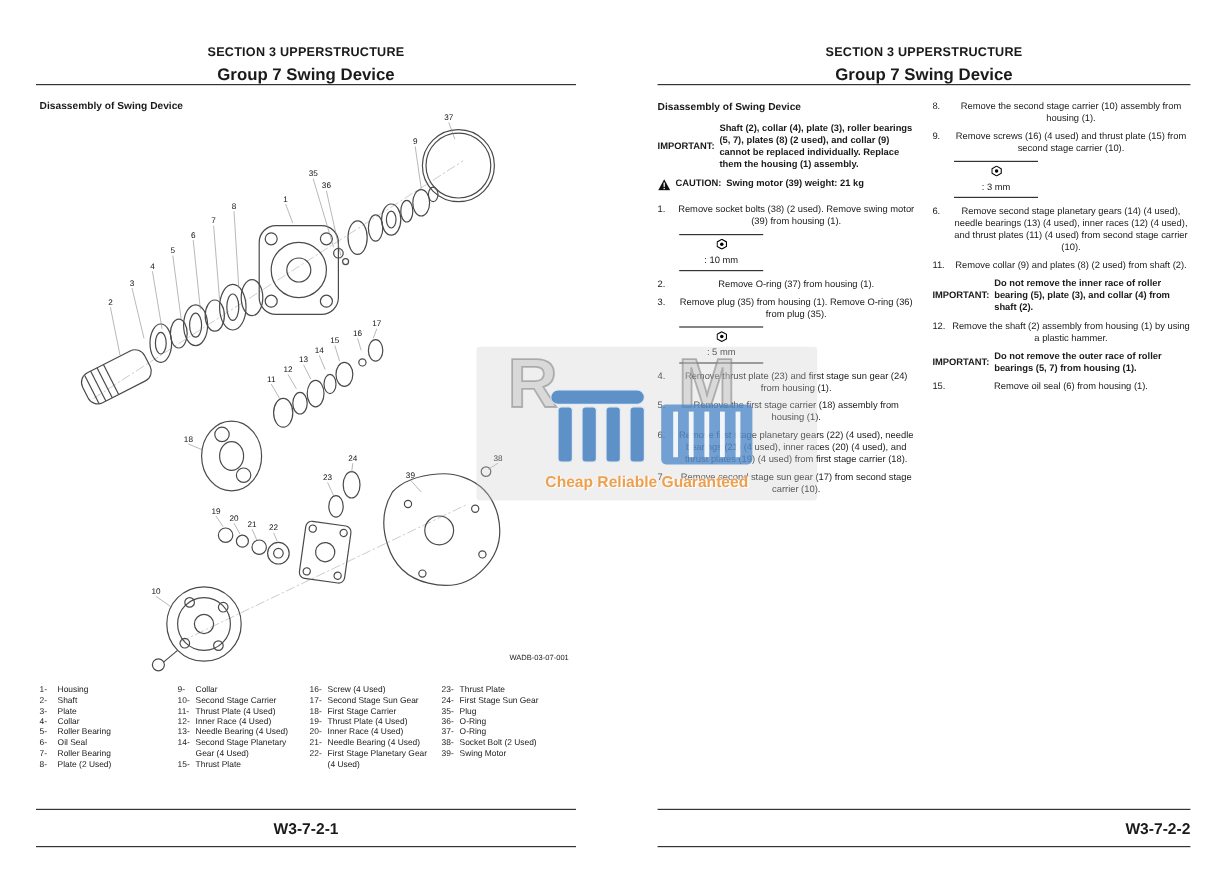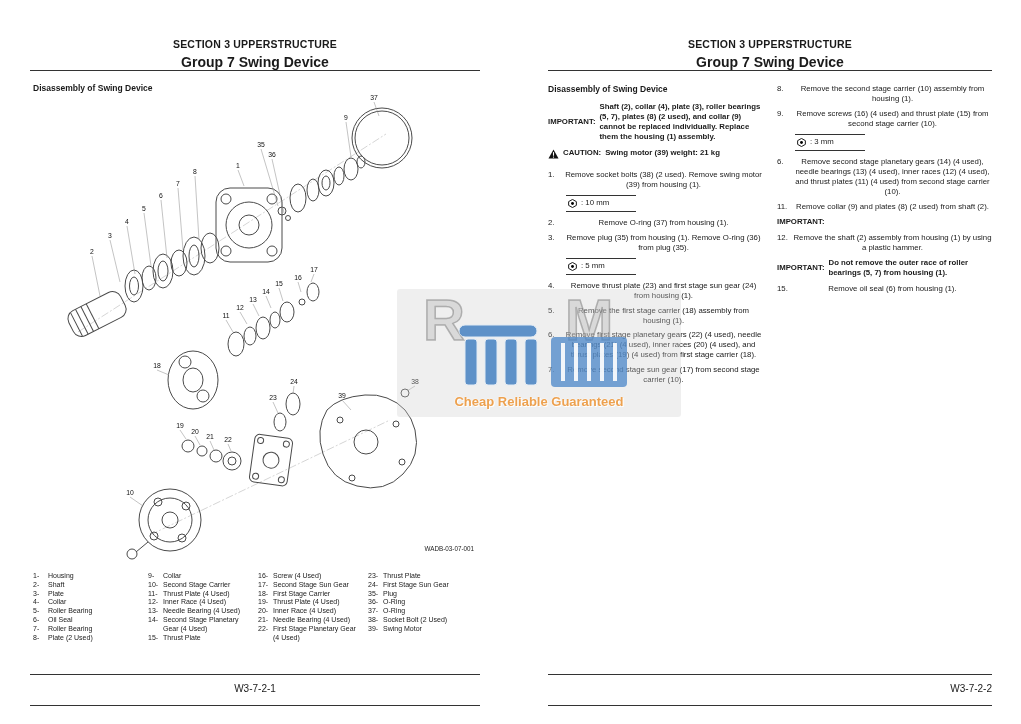--- a/index.html
+++ b/index.html
@@ -30,39 +30,39 @@
   #callout-layer line { stroke:#888; stroke-width:0.5; }
 
   .parts-list { position:absolute; top:570px; left:33px; width:450px; display:flex; }
   .pl-col { flex:none; }
   .pl-col:nth-child(1){ width:115px; } .pl-col:nth-child(2){ width:110px; }
   .pl-col:nth-child(3){ width:110px; } .pl-col:nth-child(4){ width:112px; }
   .pl-item { display:flex; font-size:7px; line-height:1.26; }
   .pl-num  { width:15px; flex:none; }
   .pl-name { flex:1; padding-right:7px; }
 
-  .page-footer { position:absolute; top:672px; text-align:center; font-size:10px;
-    font-weight:normal; padding-top:8px; border-top:1px solid #333; }
+  .page-footer { position:absolute; top:672px; text-align:center; font-size:13px;
+    font-weight:bold; padding-top:8px; border-top:1px solid #333; }
   .page-left  .page-footer { left:30px; width:450px; }
   .page-right .page-footer { left:37px; width:444px;text-align:right; }
   .bottom-rule { position:absolute; top:703px; border-top:1px solid #333; }
   .page-left  .bottom-rule { left:30px; width:450px; }
   .page-right .bottom-rule { left:37px; width:444px; }
 
   .rp-content { position:absolute; top:82px; left:37px; width:444px;
     display:flex; gap:14px; align-items:flex-start; }
   .rp-col { width:215px; flex:none; font-size:7.8px; line-height:1.28; }
   .rp-title { font-size:8.5px; font-weight:bold; margin-bottom:7px; }
 
   .step { display:flex; margin-bottom:5px; }
   .step-num { width:16px; flex:none; }
   .step-text { flex:1;text-align:center; }
   .tool { display:flex; align-items:center; gap:4px; border-top:1px solid #333;
     border-bottom:1px solid #333; width:70px; margin:2px 0 6px 18px;
-    padding:2.5px 2px; }
+    padding:2.5px 2px;flex-direction:column; }
   .caution { display:flex; gap:4px; font-weight:bold; margin-bottom:11px;
     align-items:flex-start; }
   .c-icon svg, .t-icon svg { display:block; margin-top:1px; }
   .important { display:flex; gap:4px; font-weight:bold; margin-bottom:6px;align-items:center; }
   .imp-label { flex:none; }
   .imp-text { flex:1; }
 
   .watermark { position:absolute; left:397px; top:289px; width:284px; height:128px;
     background:rgba(205,205,205,.32); border-radius:3px; z-index:5; pointer-events:none; }
   .wm-letter { position:absolute; font-size:58px; font-weight:bold; line-height:1;
@@ -470,20 +470,21 @@
         <div class="step">
           <span class="step-num">6.</span>
           <span class="step-text">Remove second stage planetary gears (14) (4 used), needle bearings (13) (4 used), inner races (12) (4 used), and thrust plates (11) (4 used) from second stage carrier (10).</span>
         </div>
         <div class="step">
           <span class="step-num">11.</span>
           <span class="step-text">Remove collar (9) and plates (8) (2 used) from shaft (2).</span>
         </div>
         <div class="important">
           <span class="imp-label">IMPORTANT:</span>
+          <span class="imp-text">Do not remove the inner race of roller bearing (5), plate (3), and collar (4) from shaft (2).</span>
         </div>
         <div class="step">
           <span class="step-num">12.</span>
           <span class="step-text">Remove the shaft (2) assembly from housing (1) by using a plastic hammer.</span>
         </div>
         <div class="important">
           <span class="imp-label">IMPORTANT:</span>
           <span class="imp-text">Do not remove the outer race of roller bearings (5, 7) from housing (1).</span>
         </div>
         <div class="step">

